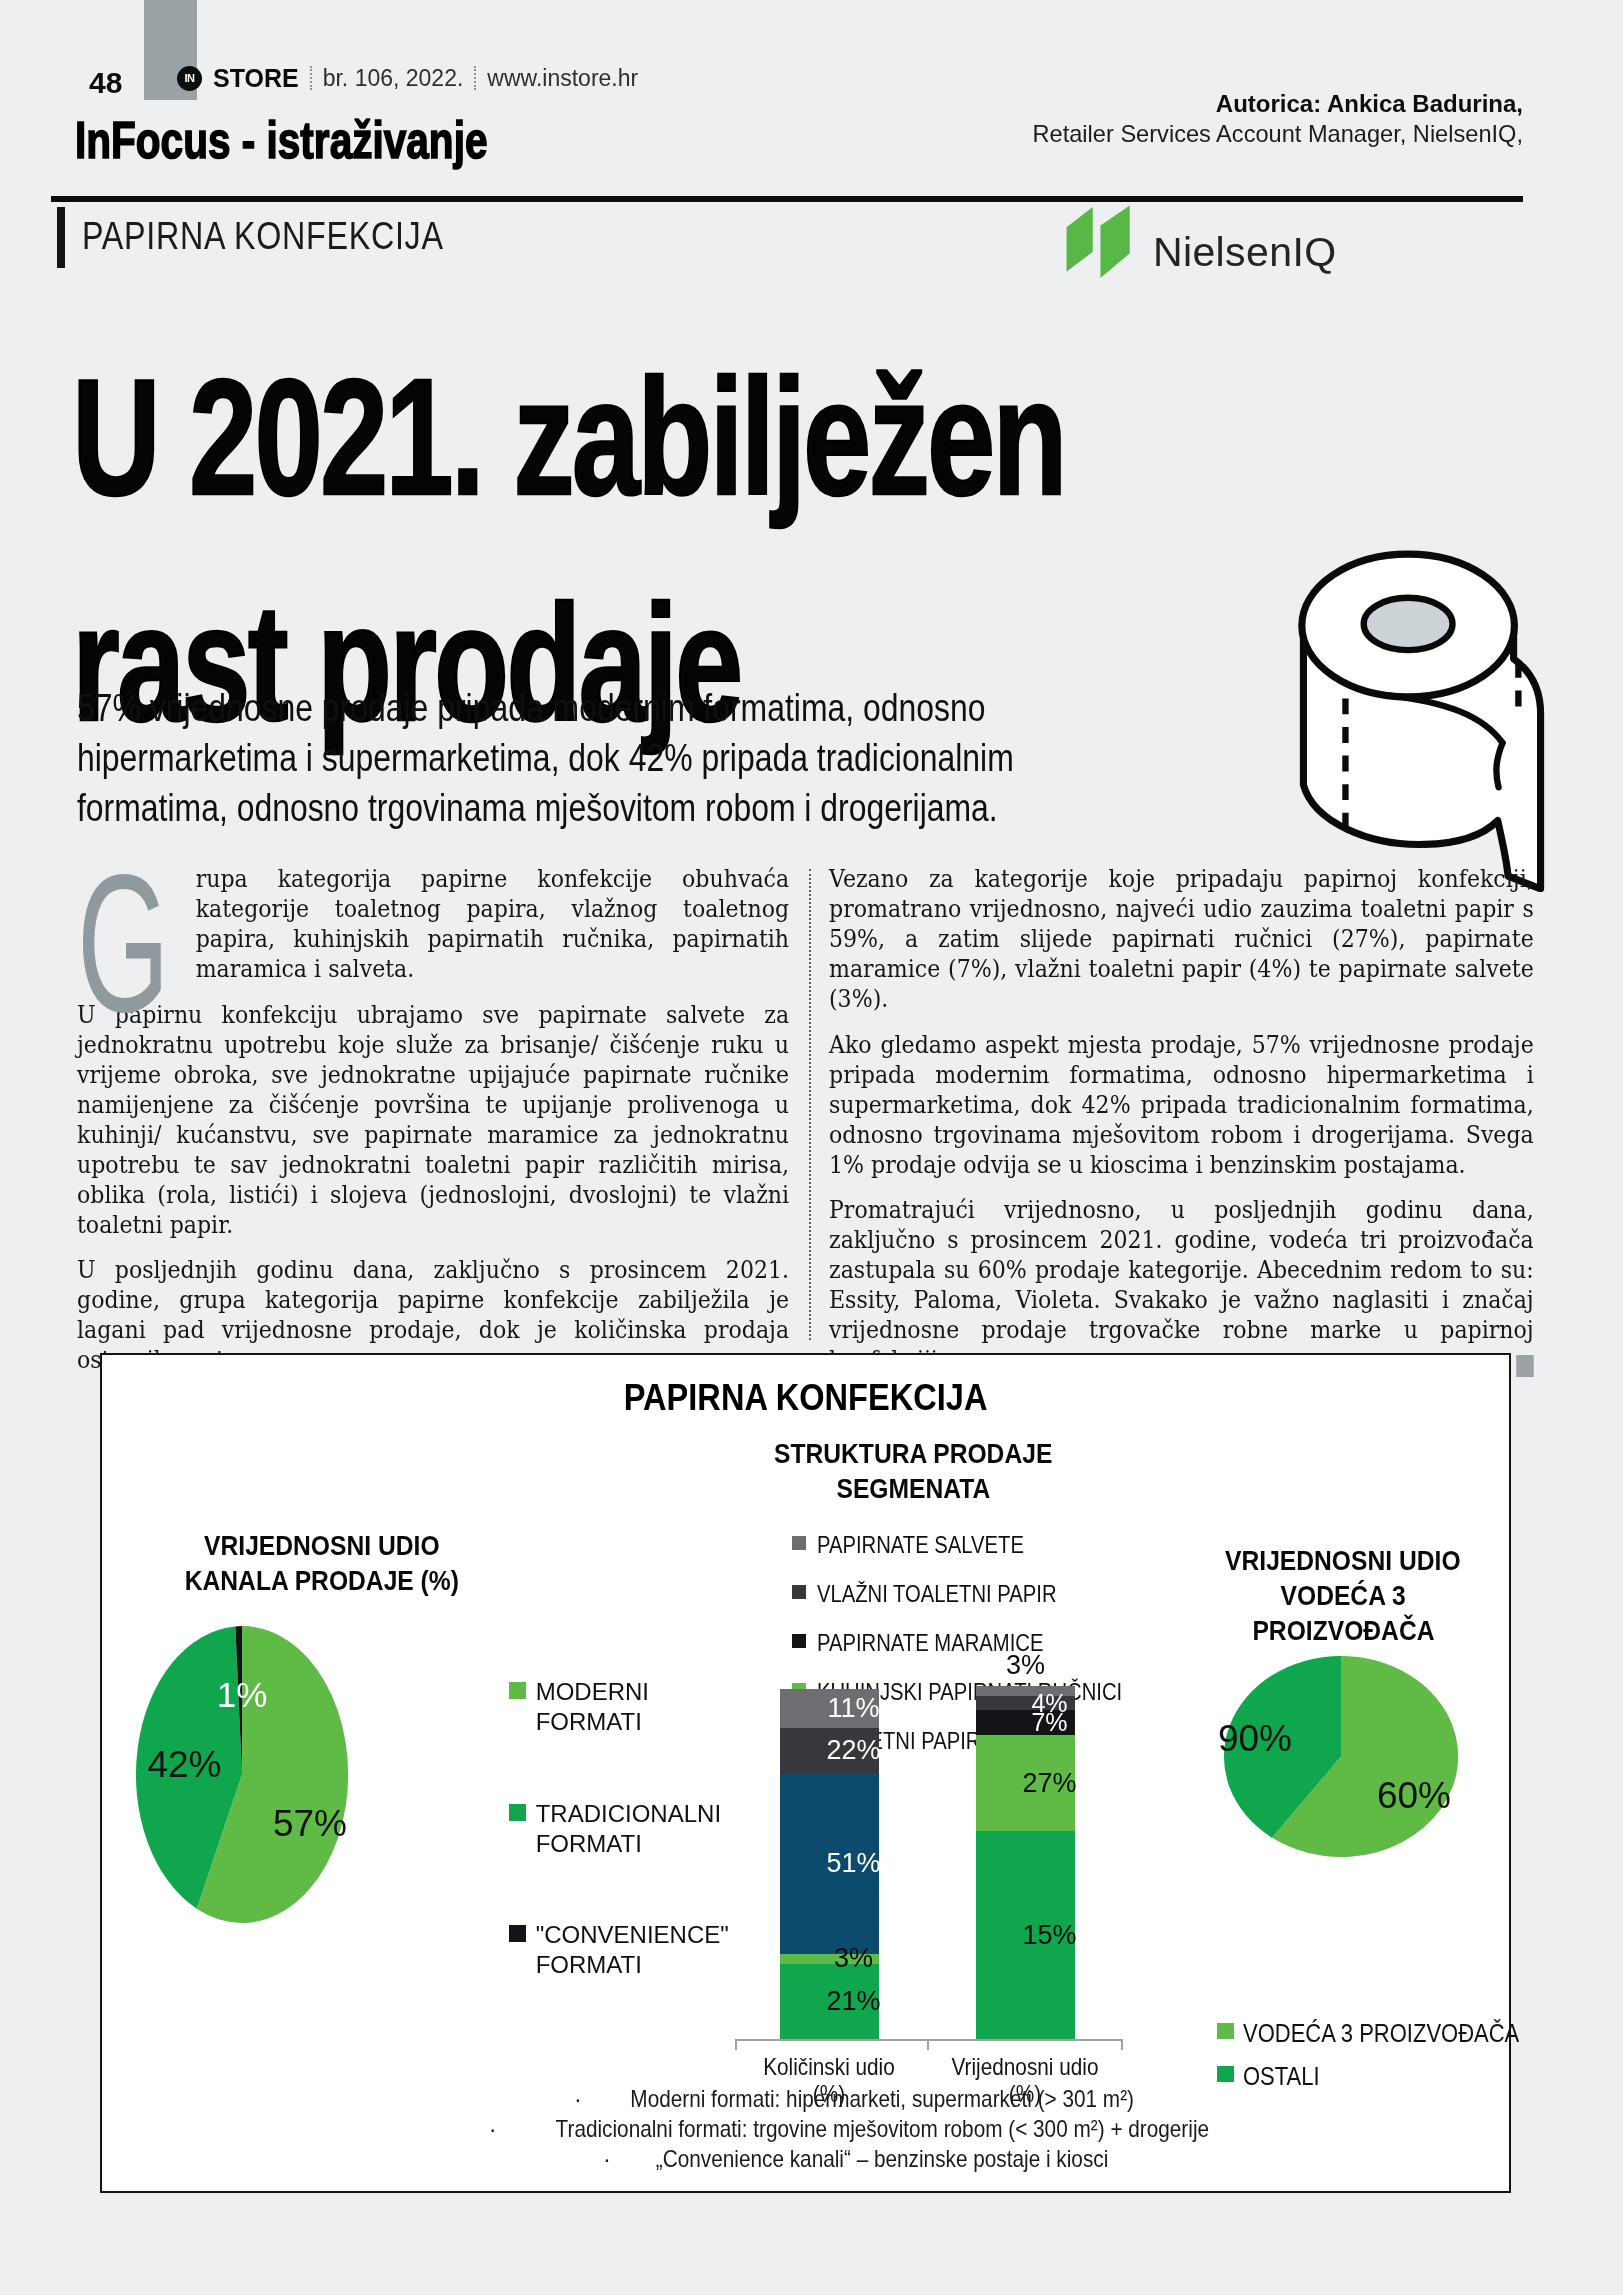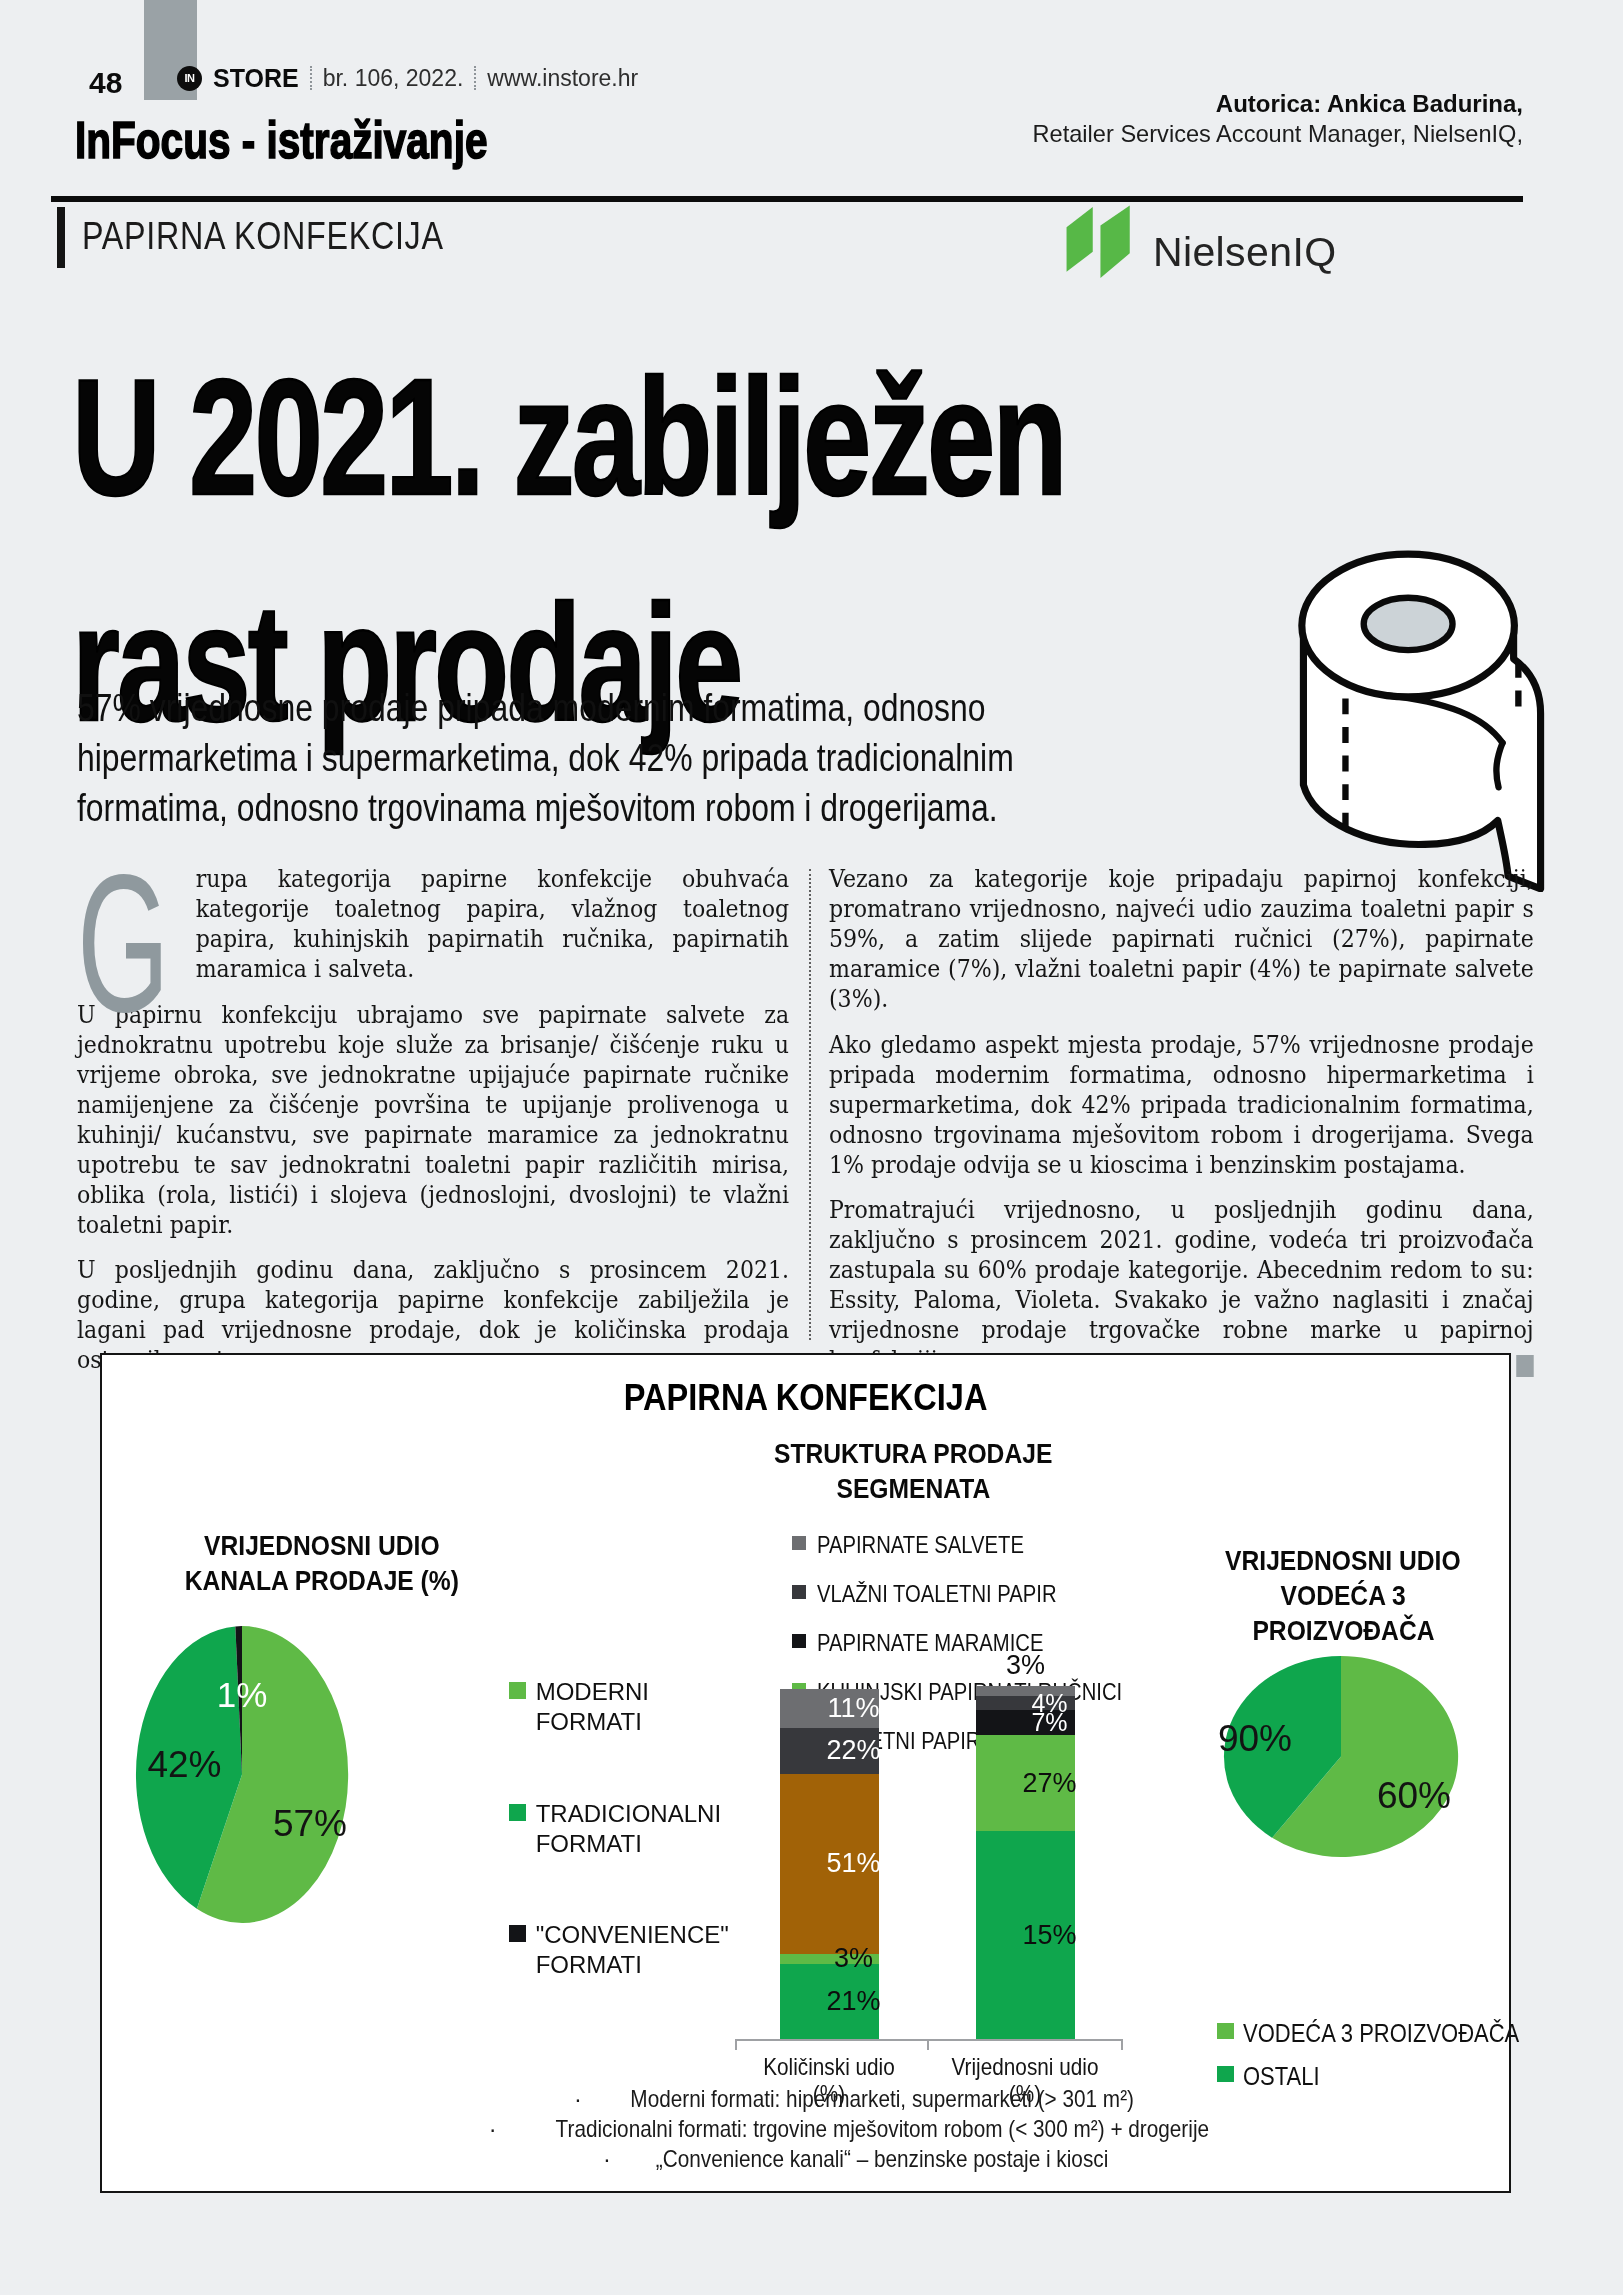--- a/index.html
+++ b/index.html
@@ -90,21 +90,21 @@
   .rp-leg .lbl{font-size:25px;white-space:nowrap;color:#101010;}
   .rp-leg1{top:664px;} .rp-leg2{top:707px;}
 
   .bar{display:flex;flex-direction:column;}
   .bar-k{left:678px;top:334px;width:99px;height:350px;}
   .bar-v{left:874px;top:331px;width:99px;height:353px;}
   .seg{display:flex;align-items:center;justify-content:center;overflow:visible;position:relative;padding-left:48px;}
   .seg span{font-size:27px;white-space:nowrap;z-index:2;}
   .seg .w{color:#fff;} .seg .b{color:#0d0d0d;}
   .k1{height:39px;background:#6d6e71;} .k2{height:46px;background:#37383c;}
-  .k3{height:180px;background:#a16207;} .k4{height:10.2px;background:#5fba46;}
+  .k3{height:180px;background:#0c4a6e;} .k4{height:10.2px;background:#5fba46;}
   .k5{height:75px;background:#0fa64d;}
   .v1{height:10.2px;background:#6d6e71;} .v2{height:14px;background:#37383c;}
   .v3{height:25px;background:#131417;} .v4{height:96px;background:#5fba46;}
   .v5{height:208px;background:#0fa64d;}
   .above3{left:874px;width:99px;top:295px;text-align:center;font-size:27px;color:#0d0d0d;}
 
   .axis{left:633px;top:684px;width:388px;height:2.4px;background:#9fa1a4;}
   .tick{top:684px;width:2.4px;height:11px;background:#9fa1a4;}
   .t1{left:633px;} .t2{left:825px;} .t3{left:1019px;}
   .axis-lab{width:188px;top:699px;text-align:center;font-size:23.6px;color:#141414;}

